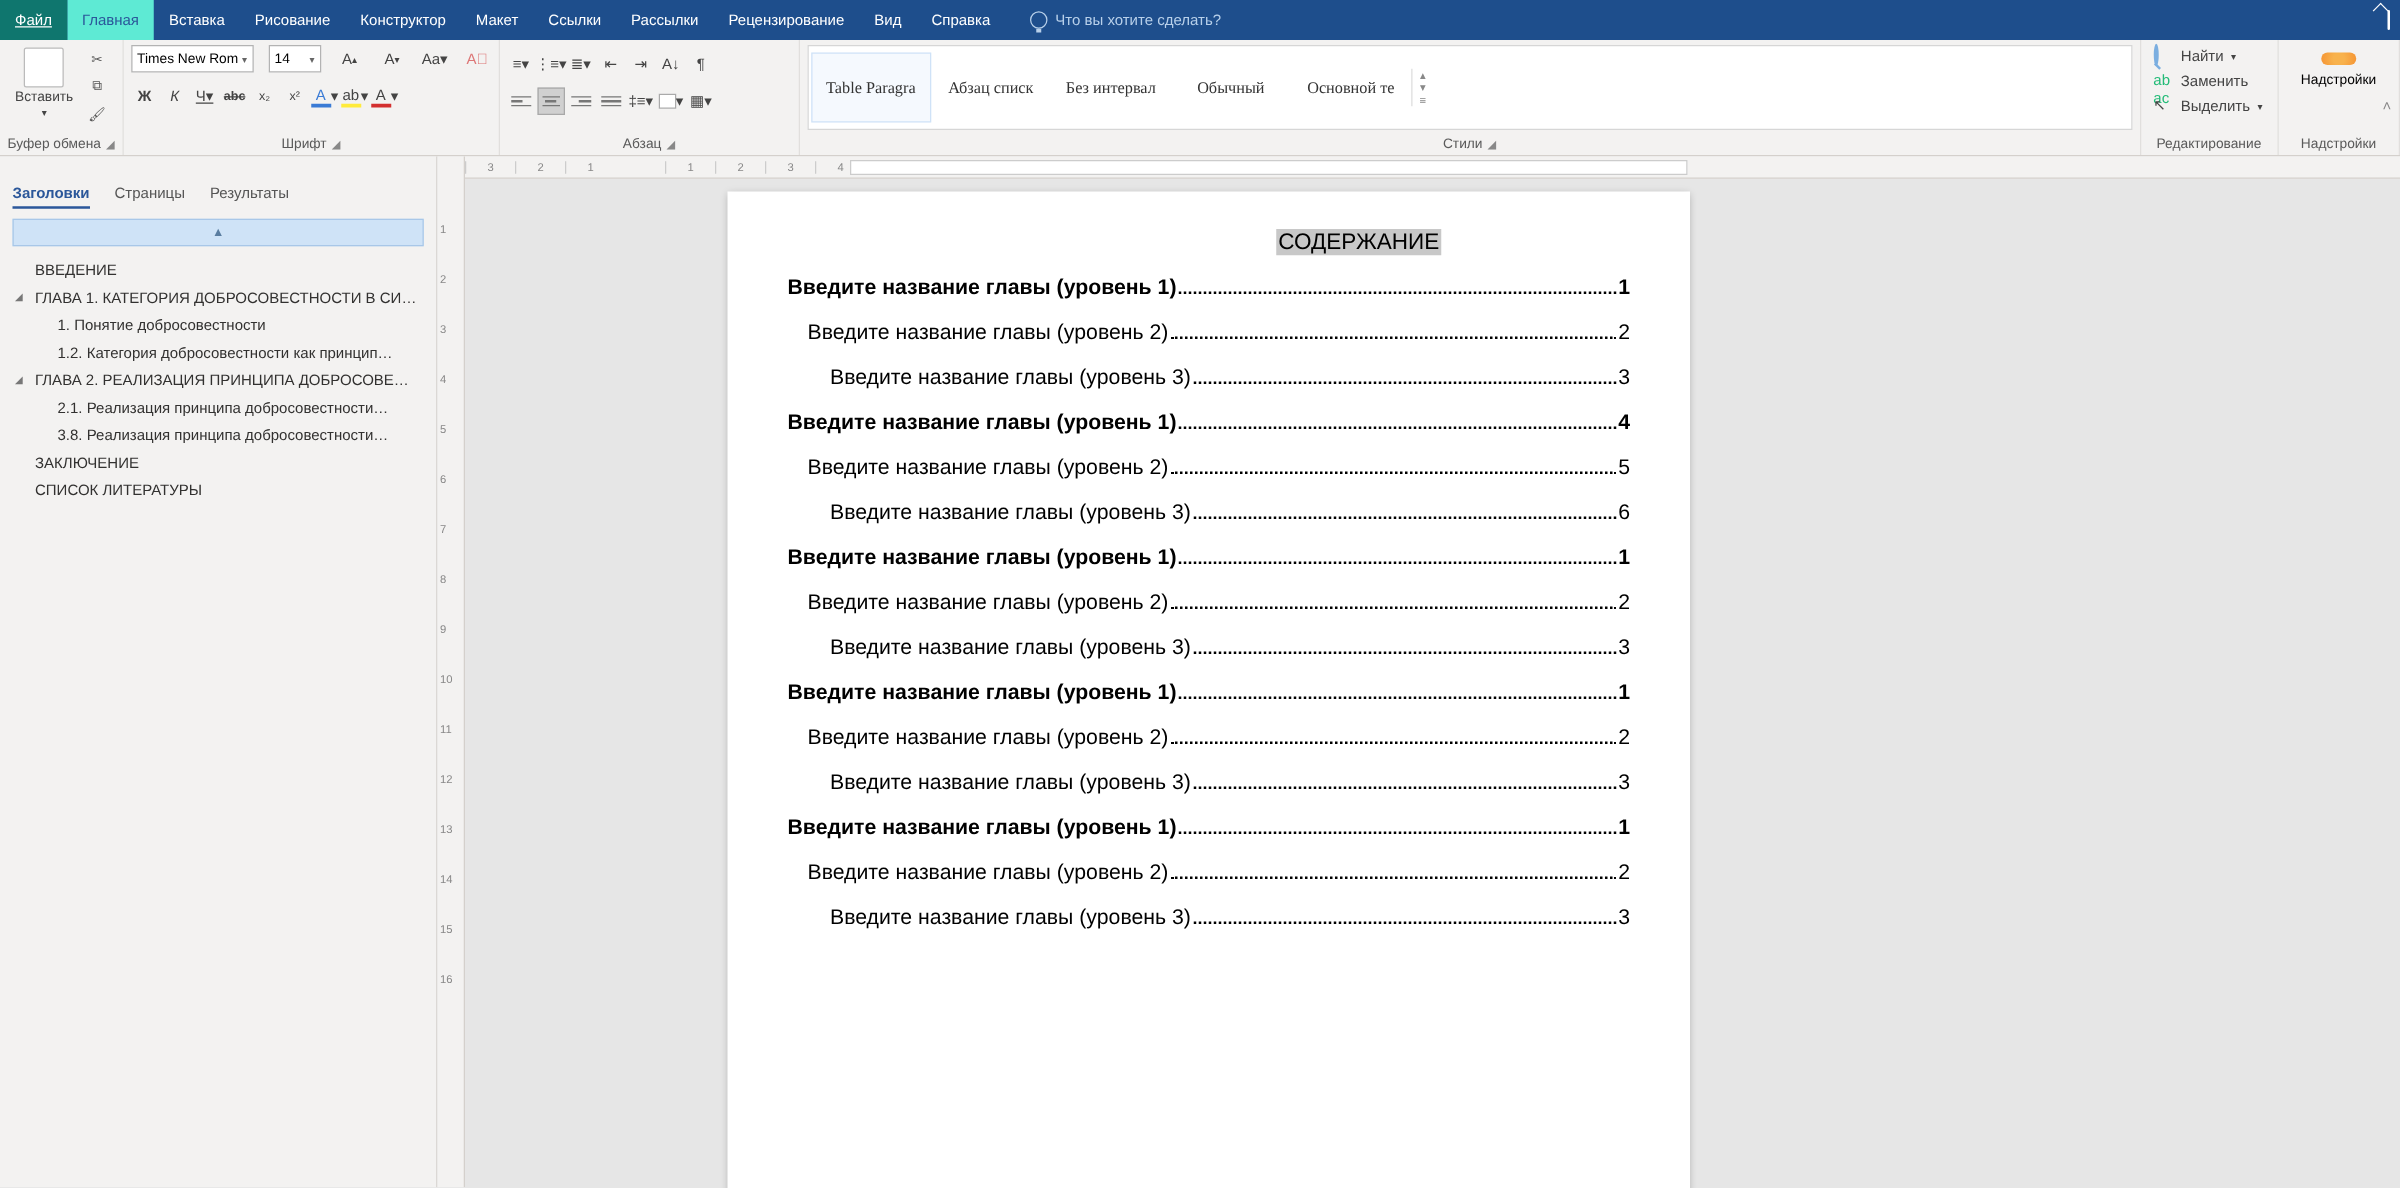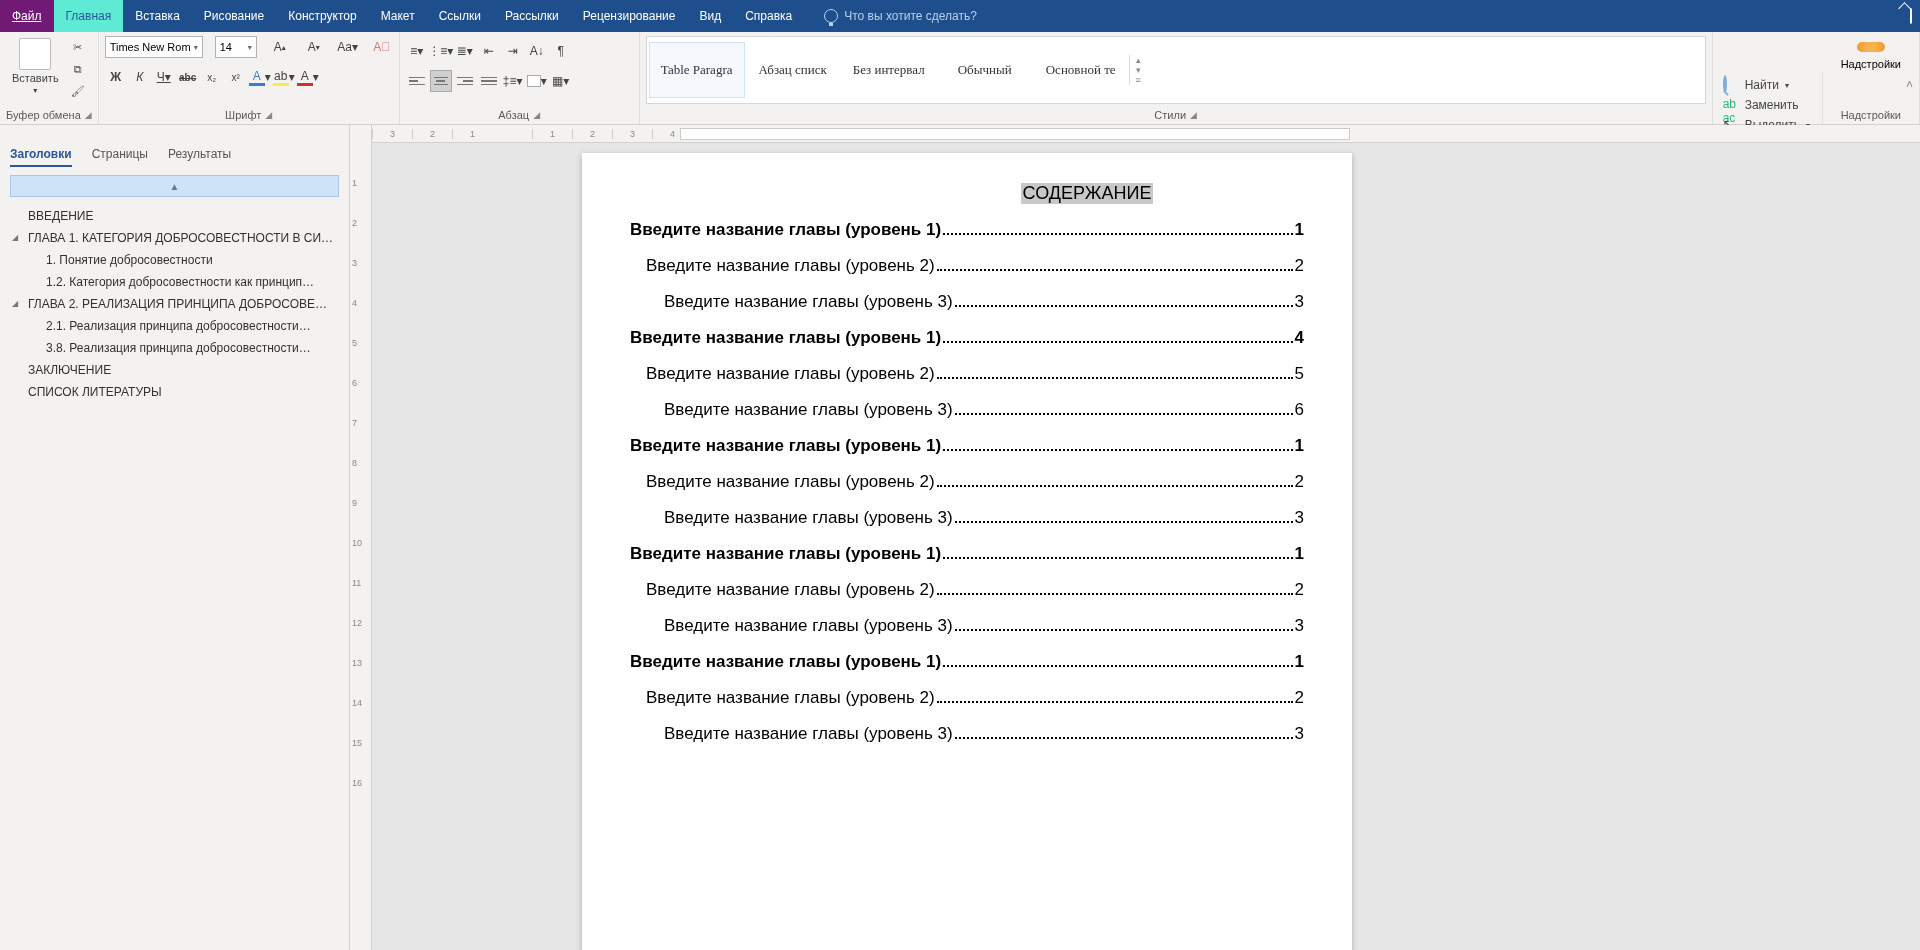--- a/index.html
+++ b/index.html
@@ -2,21 +2,21 @@
 <html><head>
 <meta charset="utf-8">
 <style>
 * { box-sizing: border-box; margin: 0; padding: 0; font-family: 'Segoe UI', Tahoma, sans-serif; }
 body { background: #e6e6e6; width: 1920px; height: 950px; overflow: hidden; display: flex; flex-direction: column; }
 
 
 .titlebar { background: #1e4e8c; height: 32px; display: flex; align-items: center; color: #fff; font-size: 12px; position: relative; }
 .titlebar .menus { display: flex; height: 100%; }
 .titlebar .menu { padding: 0 12px; display: flex; align-items: center; cursor: pointer; color: #fff; }
-.titlebar .menu.file { background: #701a75; text-decoration: underline; }
+.titlebar .menu.file { background: #0f766e; text-decoration: underline; }
 .titlebar .menu.active { background: #5eead4; color: #2b579a; }
 .titlebar .search-bulb { margin-left: 20px; display: flex; align-items: center; gap: 6px; color: #b8d0ea; }
 .titlebar .bulb-icon { width: 14px; height: 14px; border: 1.2px solid #b8d0ea; border-radius: 50%; position: relative; }
 .titlebar .bulb-icon::after { content: ''; position: absolute; bottom: -4px; left: 4px; width: 4px; height: 3px; background: #b8d0ea; }
 .titlebar .right-icons { position: absolute; right: 8px; display: flex; gap: 18px; color: #fff; align-items: center; }
 
 
 .ribbon { background: #f3f2f1; height: 93px; display: flex; border-bottom: 1px solid #d4d0cc; }
 .ribbon-group { border-right: 1px solid #e1dfdd; display: flex; flex-direction: column; justify-content: space-between; padding: 4px 6px 2px; }
 .ribbon-group .controls { flex: 1; display: flex; align-items: flex-start; gap: 4px; }
@@ -248,21 +248,21 @@
             <div>≡</div>
           </div>
         </div>
     </div>
     <div class="label">
         <span>Стили</span>
         <span class="dlg">◢</span>
       </div>
   </div>
 
-  <div class="ribbon-group edit-group" style="min-width:110px;margin-top:40px;">
+  <div class="ribbon-group edit-group" style="min-width:110px;">
     <div class="controls" style="flex-direction:column; gap:2px;">
       <div class="erow">
           <span class="eicon"><span class="find-ico"></span></span>
           <span>Найти</span> 
           <span style="font-size:8px;">▾</span>
         </div>
       <div class="erow">
           <span class="eicon" style="color:#2b7;">ab<br>ac</span>
           <span>Заменить</span>
         </div>

